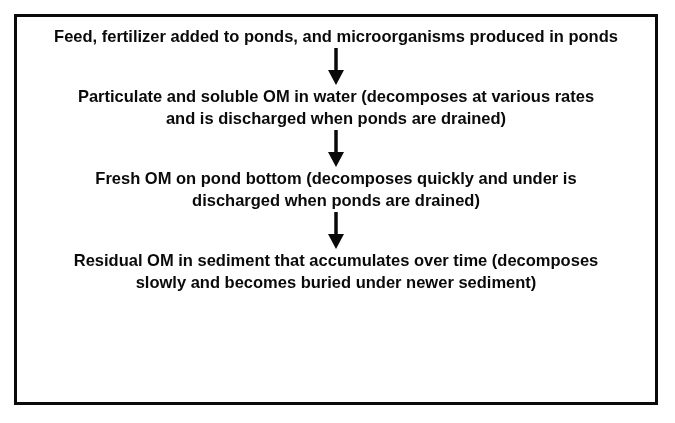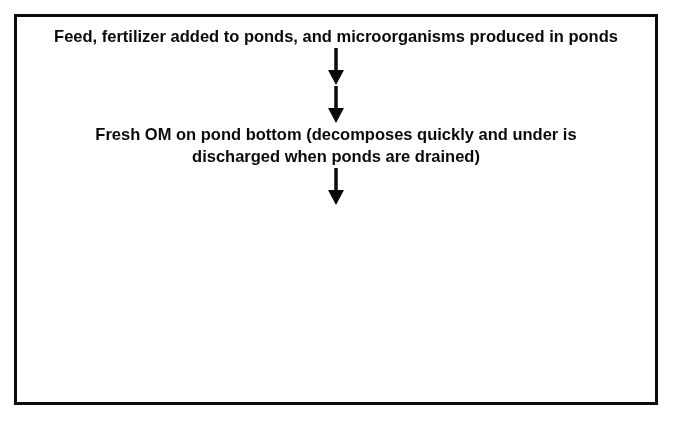--- a/index.html
+++ b/index.html
@@ -58,33 +58,37 @@
 
     <div class="flow-node">Feed, fertilizer added to ponds, and microorganisms produced in ponds</div>
 
     <div class="flow-arrow">
       <svg width="22" height="38" viewBox="0 0 22 38" aria-hidden="true">
         <line x1="11" y1="1" x2="11" y2="27" stroke="#0a0a0a" stroke-width="3.5"></line>
         <polygon points="3,23 19,23 11,38" fill="#0a0a0a"></polygon>
       </svg>
     </div>
 
+    <div class="flow-node">Particulate and soluble OM in water (decomposes at various rates
+and is discharged when ponds are drained)</div>
 
     <div class="flow-arrow">
       <svg width="22" height="38" viewBox="0 0 22 38" aria-hidden="true">
         <line x1="11" y1="1" x2="11" y2="27" stroke="#0a0a0a" stroke-width="3.5"></line>
         <polygon points="3,23 19,23 11,38" fill="#0a0a0a"></polygon>
       </svg>
     </div>
 
     <div class="flow-node">Fresh OM on pond bottom (decomposes quickly and under is
 discharged when ponds are drained)</div>
 
     <div class="flow-arrow">
       <svg width="22" height="38" viewBox="0 0 22 38" aria-hidden="true">
         <line x1="11" y1="1" x2="11" y2="27" stroke="#0a0a0a" stroke-width="3.5"></line>
         <polygon points="3,23 19,23 11,38" fill="#0a0a0a"></polygon>
       </svg>
     </div>
 
+    <div class="flow-node">Residual OM in sediment that accumulates over time (decomposes
+slowly and becomes buried under newer sediment)</div>
 
   </div>
 </div>
 
 </body></html>

